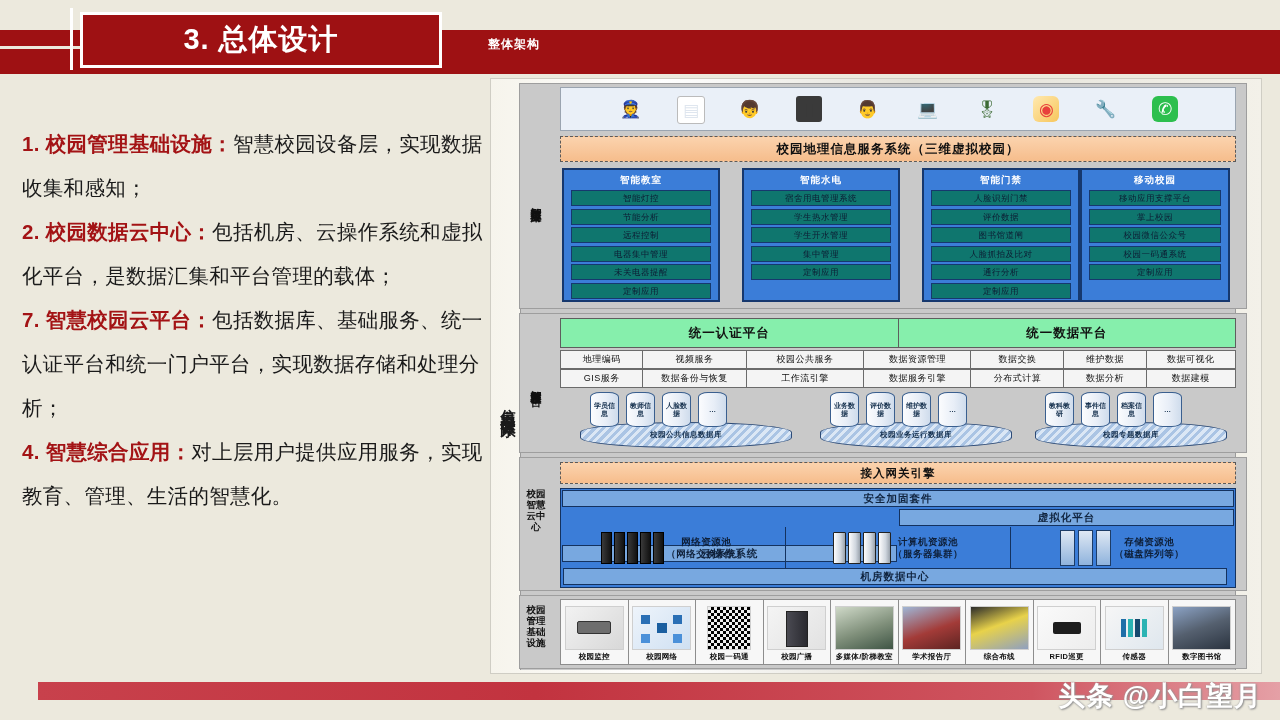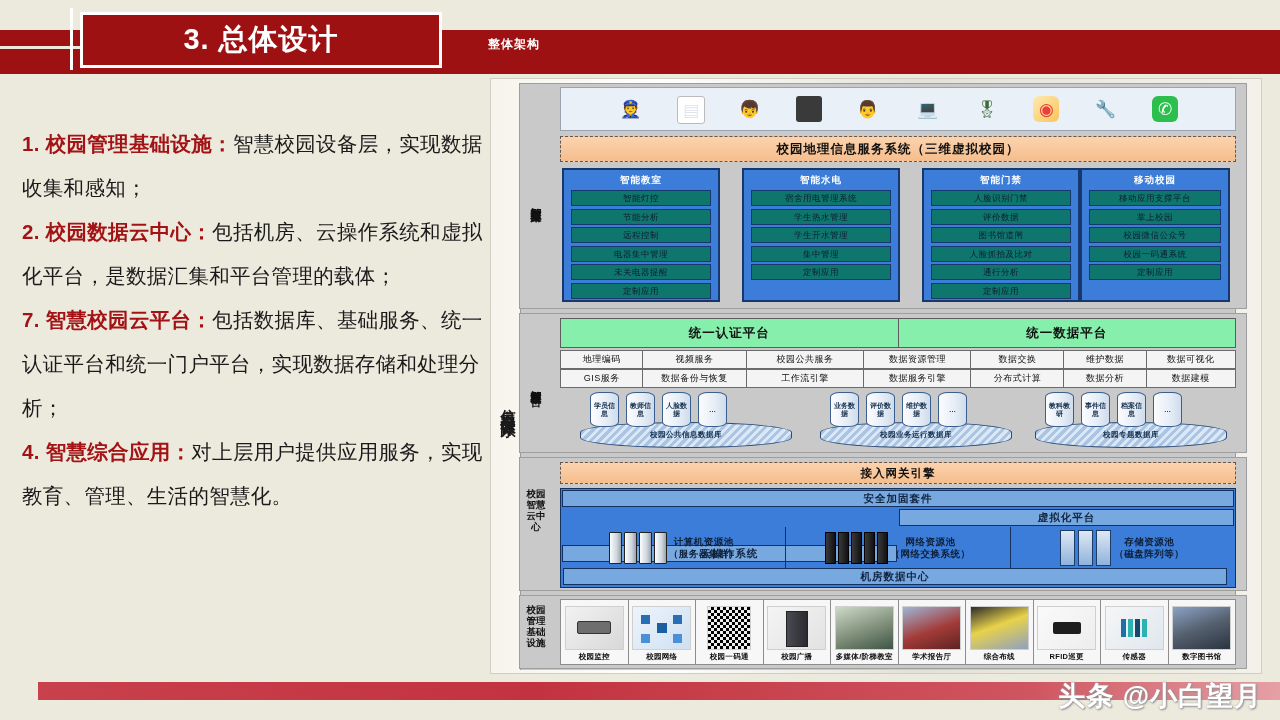--- a/index.html
+++ b/index.html
@@ -280,45 +280,45 @@
   <div id="gw">接入网关引擎</div>
   <div id="dcbox">
     <div class="dc-bar">安全加固套件</div>
     <div style="display:flex;">
       <div class="dc-bar" style="flex:1;margin-top:37px;">云操作系统</div>
       <div class="dc-bar" style="flex:1;">虚拟化平台</div>
     </div>
     <div class="dc-mid">
       <div class="dc-cell">
         <span style="display:flex;">
-          <i class="srv"></i>
-            <i class="srv"></i>
-            <i class="srv"></i>
-            <i class="srv"></i>
-        </span>
-        <div class="dc-txt">
-          <div>计算机资源池</div>
-          <div>（服务器集群）</div>
-        </div>
-      </div>
-      <div class="dc-cell">
-        <span style="display:flex;">
           <i class="srvd"></i>
             <i class="srvd"></i>
             <i class="srvd"></i>
             <i class="srvd"></i>
             <i class="srvd"></i>
         </span>
         <div class="dc-txt">
           <div>网络资源池</div>
           <div>（网络交换系统）</div>
         </div>
       </div>
       <div class="dc-cell">
         <span style="display:flex;">
+          <i class="srv"></i>
+            <i class="srv"></i>
+            <i class="srv"></i>
+            <i class="srv"></i>
+        </span>
+        <div class="dc-txt">
+          <div>计算机资源池</div>
+          <div>（服务器集群）</div>
+        </div>
+      </div>
+      <div class="dc-cell">
+        <span style="display:flex;">
           <i class="stk"></i>
             <i class="stk"></i>
             <i class="stk"></i>
         </span>
         <div class="dc-txt">
           <div>存储资源池</div>
           <div>（磁盘阵列等）</div>
         </div>
       </div>
     </div>

